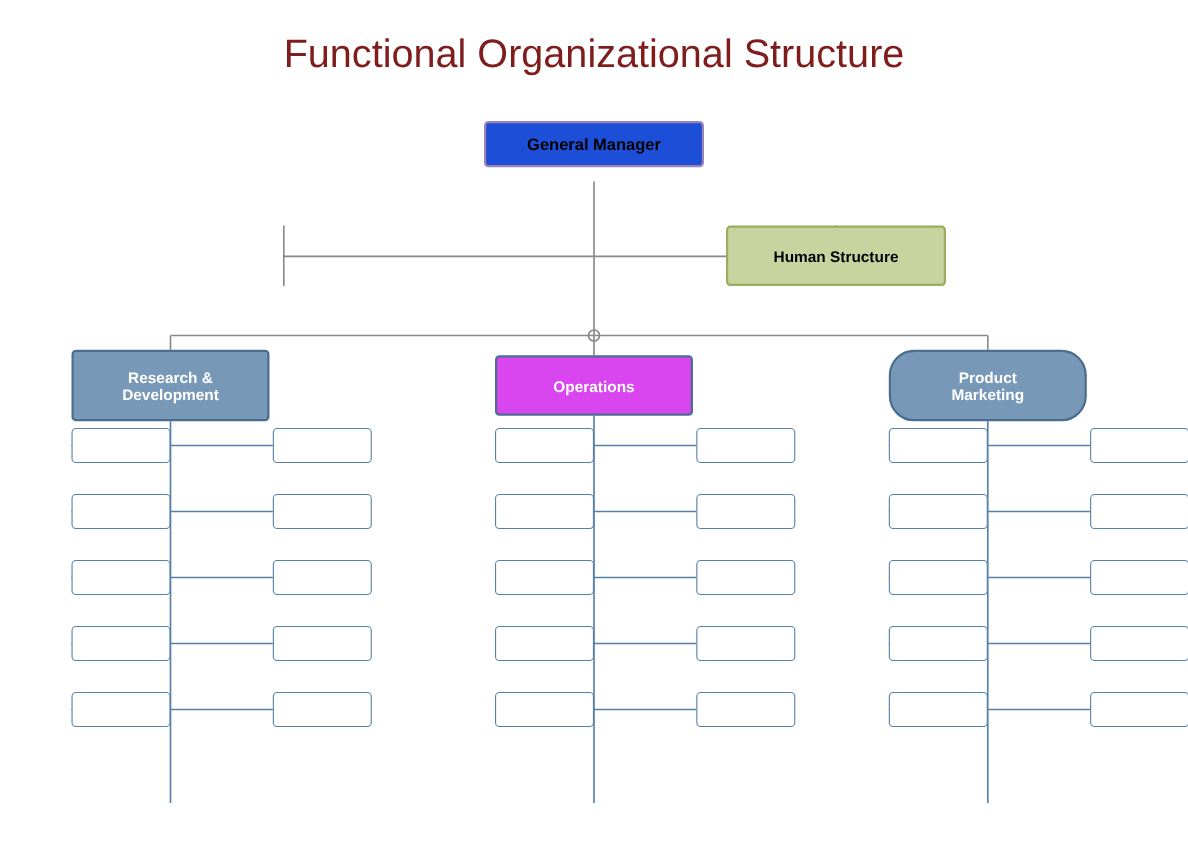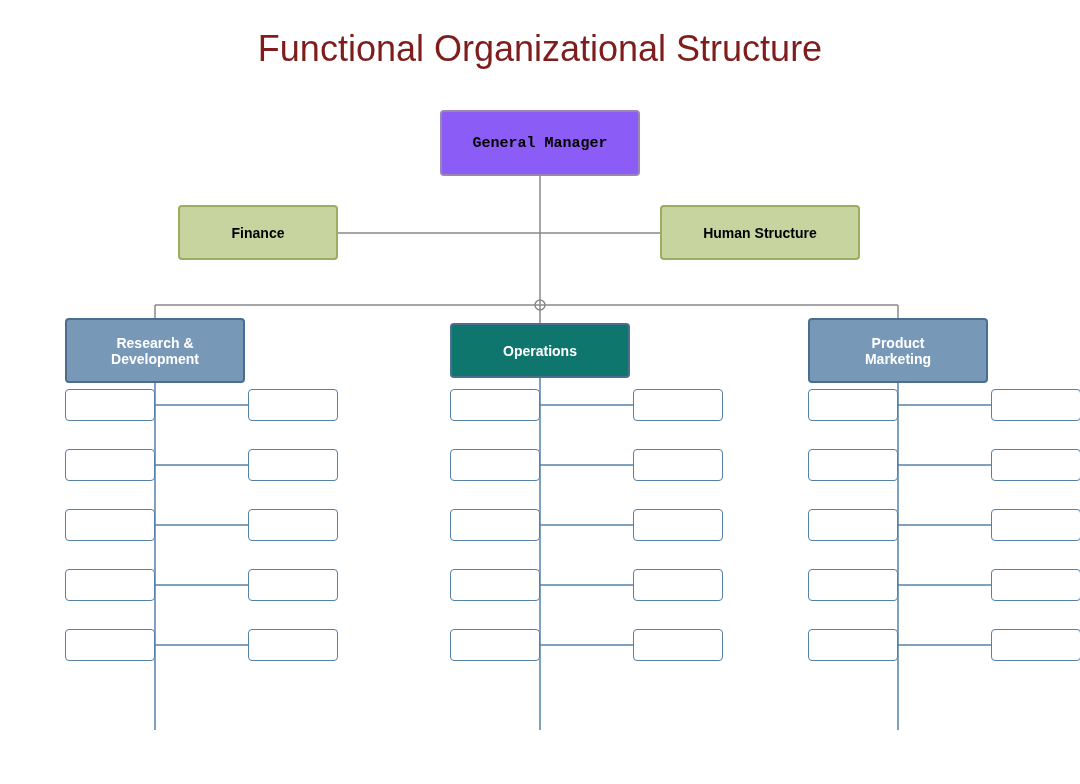--- a/index.html
+++ b/index.html
@@ -33,28 +33,27 @@
       display: flex;
       align-items: center;
       justify-content: center;
       text-align: center;
       font-weight: bold;
       font-size: 14px;
       border-radius: 4px;
     }
 
     .box-general-manager {
-      background: #8b5cf6;
+      background: #1d4ed8;
       border: 2px solid #9b85b5;
       width: 200px;
-      height: 66px;
+      height: 42px;
       left: 440px;
       top: 20px;
       font-size: 15px;
-      font-family: Liberation Mono, monospace;
     }
 
     .box-finance {
       background: #c8d4a0;
       border: 2px solid #9aad60;
       width: 160px;
       height: 55px;
       left: 178px;
       top: 115px;
     }
@@ -72,21 +71,21 @@
       background: #7898b8;
       border: 2px solid #4a6e90;
       color: #fff;
       width: 180px;
       height: 65px;
       left: 65px;
       top: 228px;
     }
 
     .box-ops {
-      background: #0f766e;
+      background: #d946ef;
       border: 2px solid #4a6e90;
       color: #fff;
       width: 180px;
       height: 55px;
       left: 450px;
       top: 233px;
     }
 
     .box-pm {
       background: #7898b8;
@@ -193,26 +192,25 @@
     <line x1="898" y1="435" x2="991" y2="435" stroke="#5580a8" stroke-width="1.5"></line>
 
     <line x1="898" y1="495" x2="808" y2="495" stroke="#5580a8" stroke-width="1.5"></line>
     <line x1="898" y1="495" x2="991" y2="495" stroke="#5580a8" stroke-width="1.5"></line>
 
     <line x1="898" y1="555" x2="808" y2="555" stroke="#5580a8" stroke-width="1.5"></line>
     <line x1="898" y1="555" x2="991" y2="555" stroke="#5580a8" stroke-width="1.5"></line>
   </svg>
 
   <div class="box box-general-manager">General Manager</div>
-  <div class="box box-finance">Finance</div>
   <div class="box box-hr">Human Structure</div>
   <div class="box box-rd" style="white-space:pre-line;">Research &amp;
 Development</div>
   <div class="box box-ops">Operations</div>
-  <div class="box box-pm" style="white-space:pre-line;">Product
+  <div class="box box-pm" style="white-space:pre-line;border-radius:23px;">Product
 Marketing</div>
 
   <div class="sub-box" style="left:65px; top:299px;"></div>
   <div class="sub-box" style="left:248px; top:299px;"></div>
 
   <div class="sub-box" style="left:65px; top:359px;"></div>
   <div class="sub-box" style="left:248px; top:359px;"></div>
 
   <div class="sub-box" style="left:65px; top:419px;"></div>
   <div class="sub-box" style="left:248px; top:419px;"></div>

